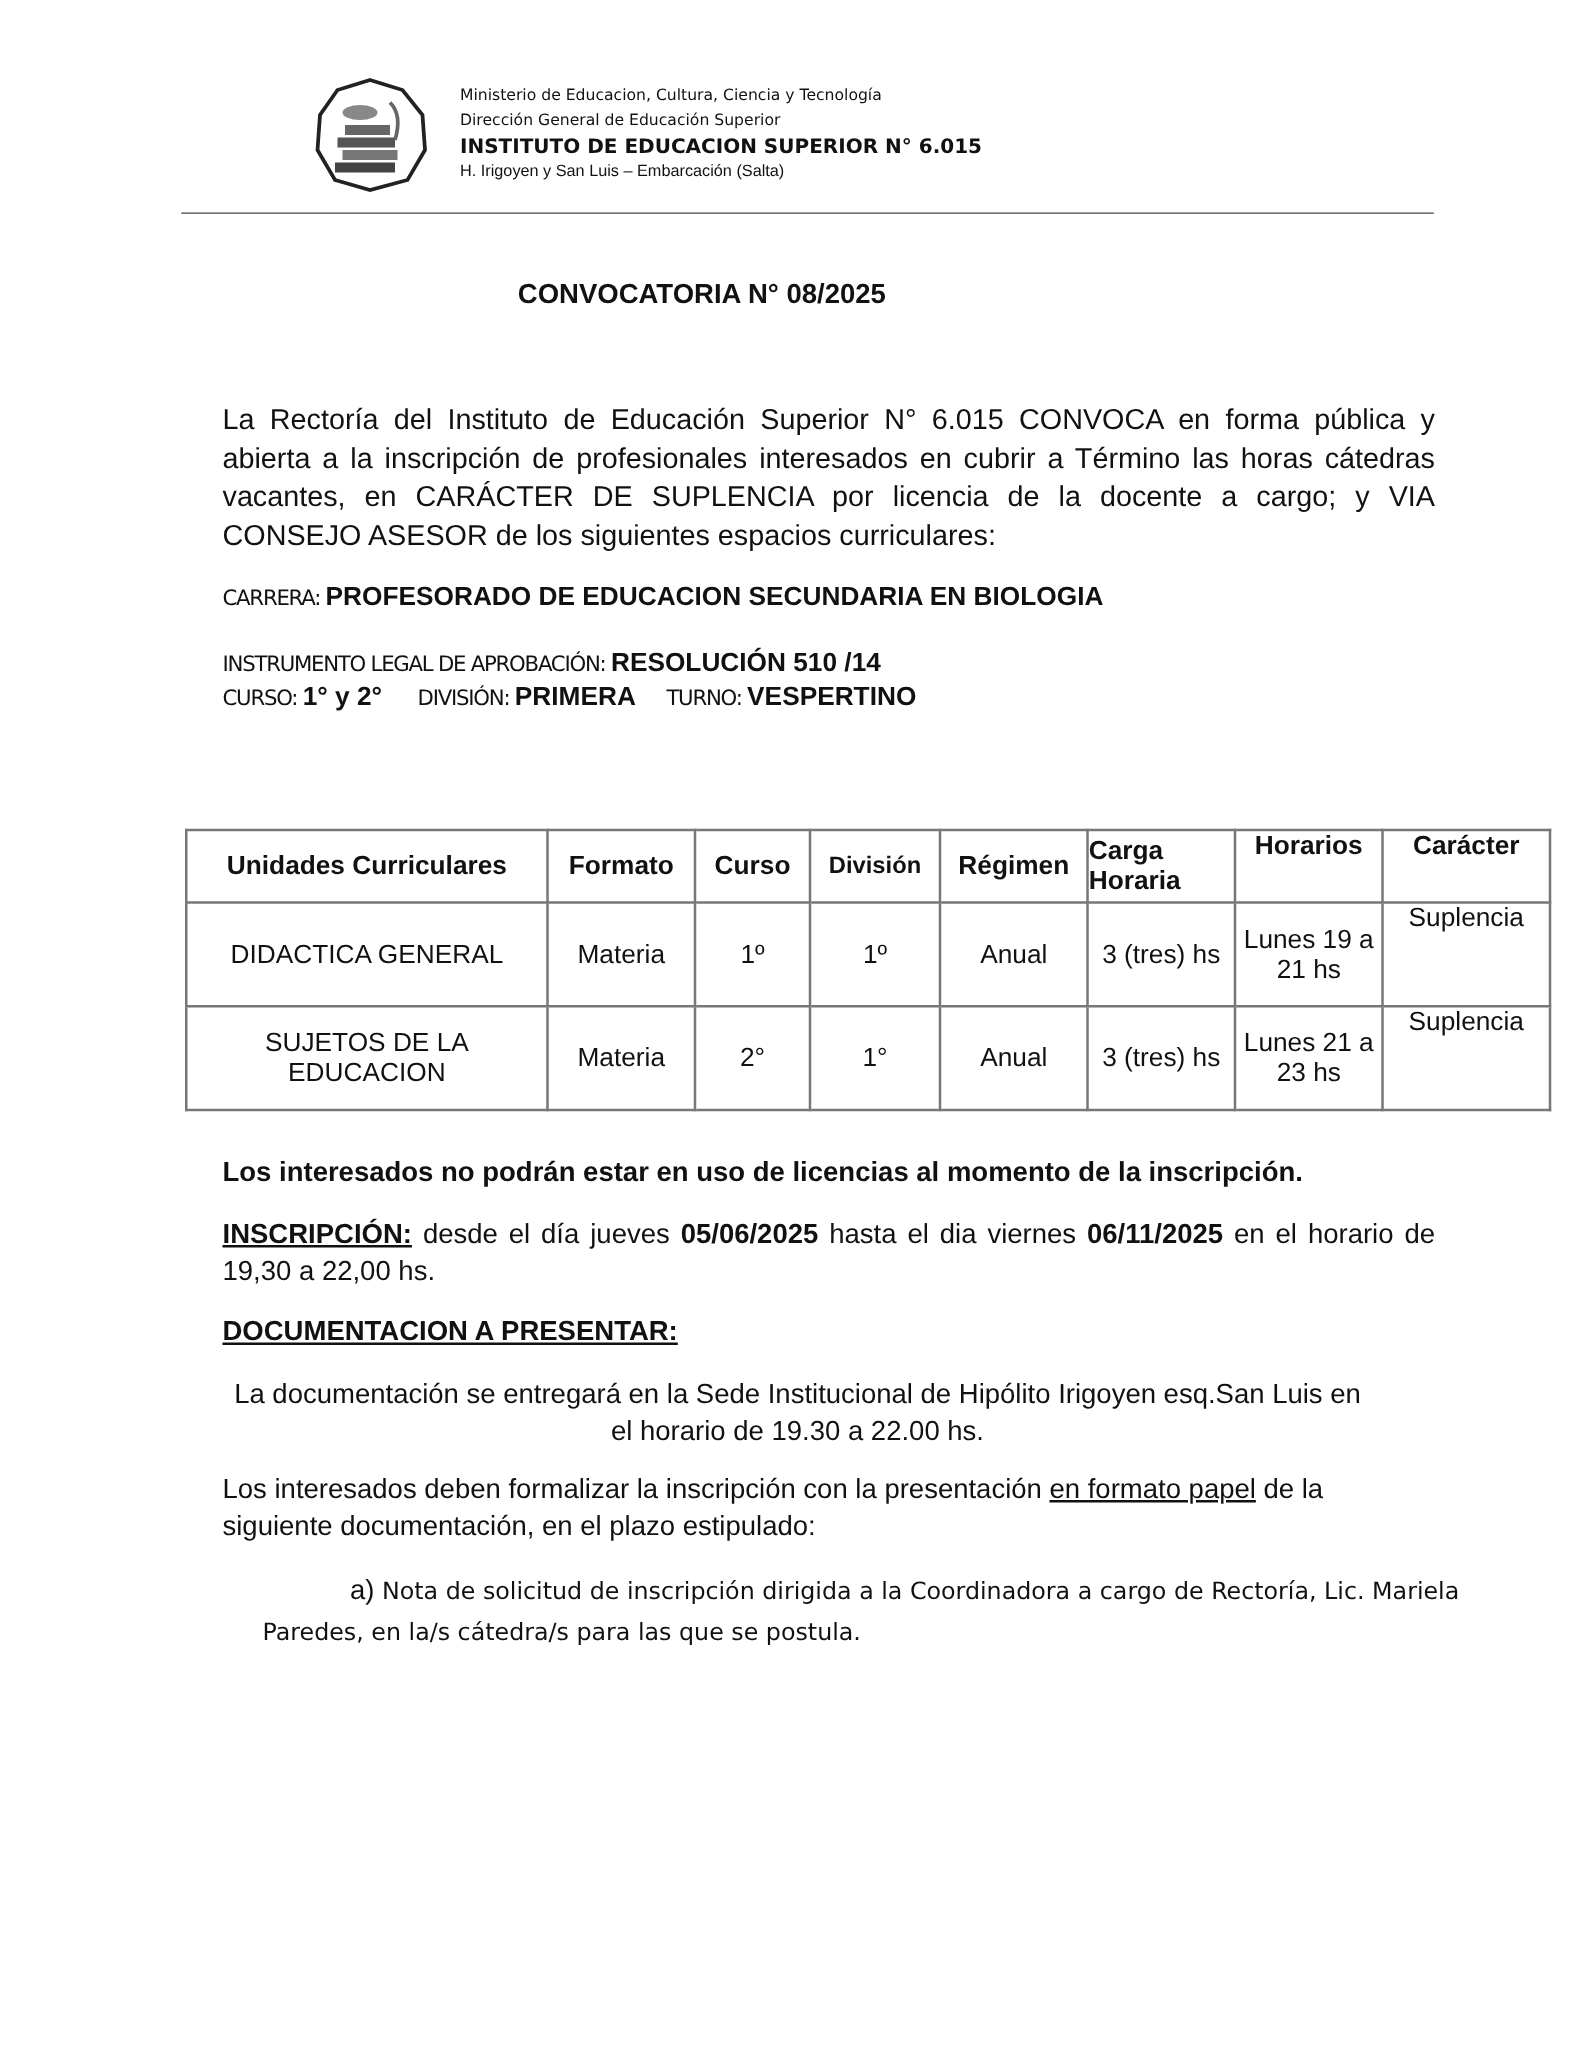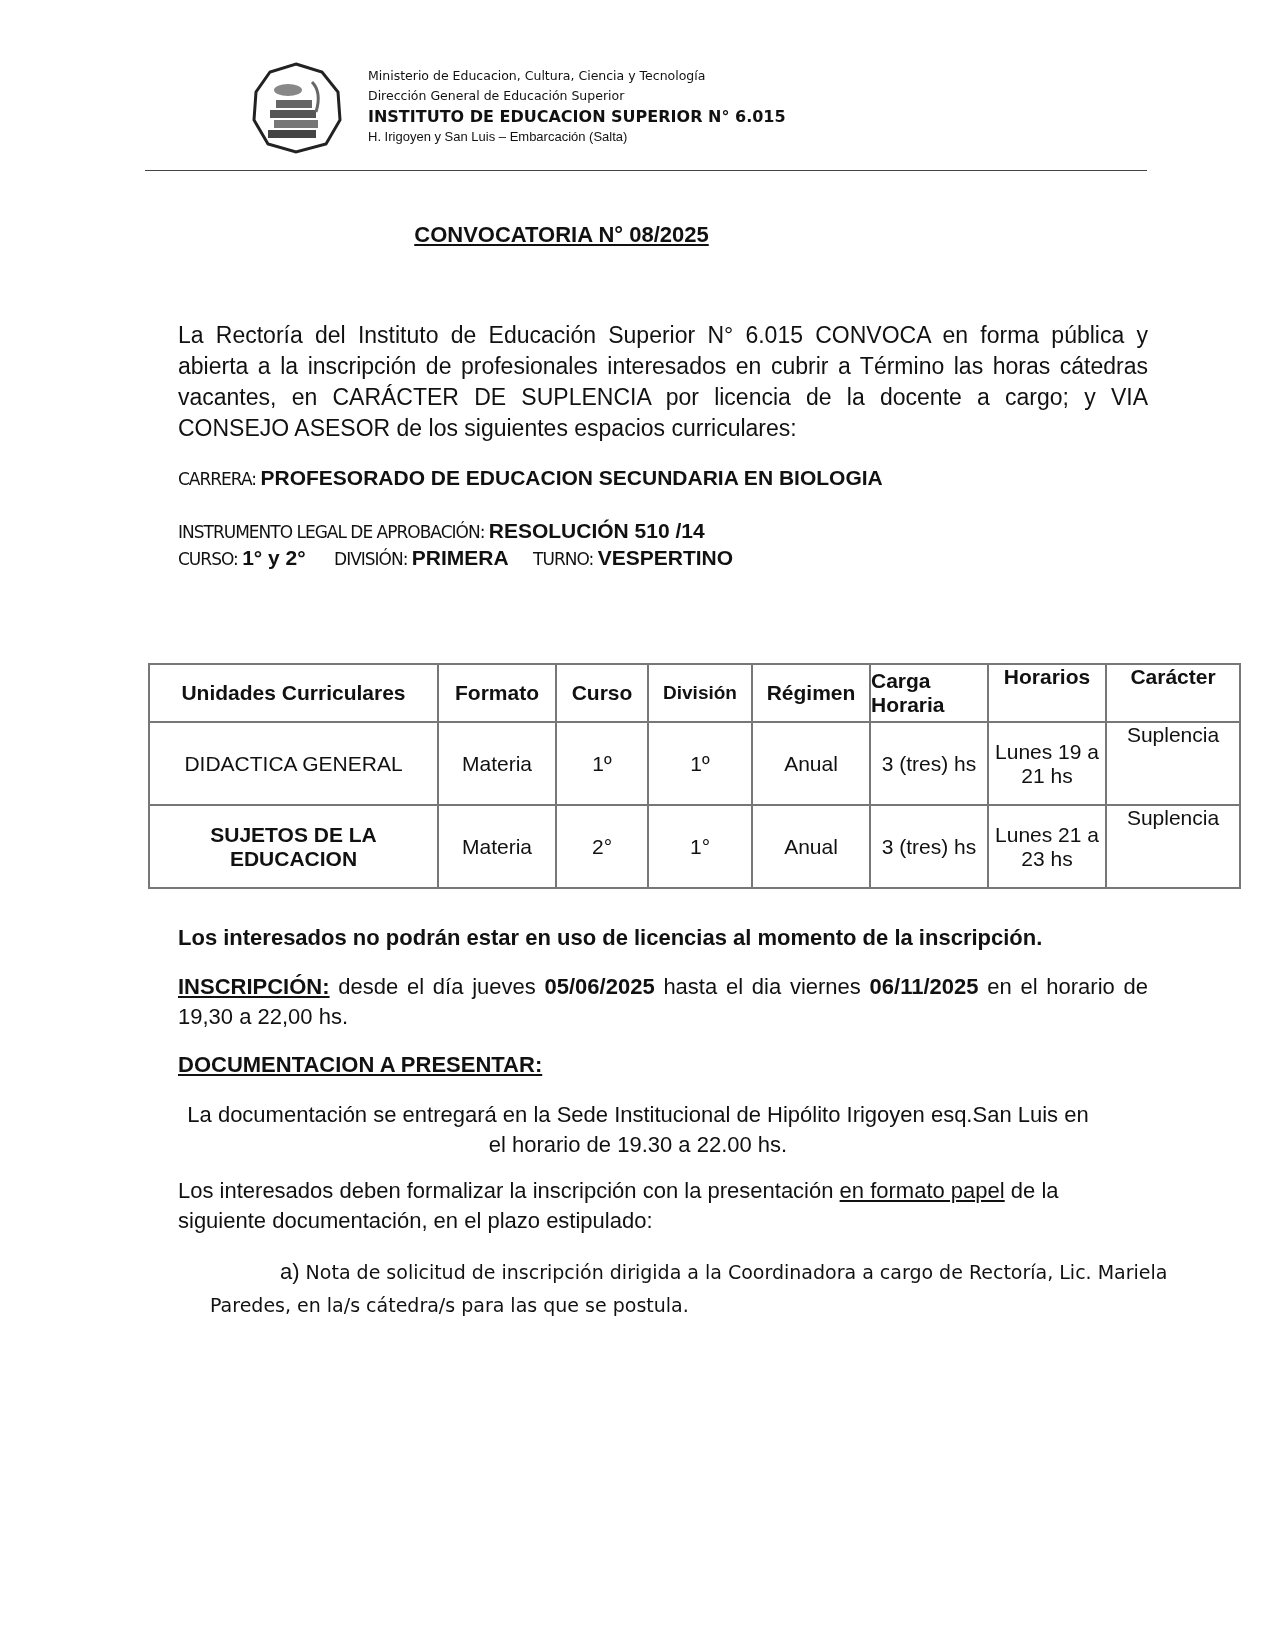--- a/index.html
+++ b/index.html
@@ -4,21 +4,21 @@
 <style>
   html, body { margin:0; padding:0; background:#fff; }
   body { width:1275px; height:1650px; position:relative; font-family:"Liberation Sans", sans-serif; color:#111; }
   .header { position:absolute; left:250px; top:62px; width:600px; height:90px; }
   .logo { position:absolute; left:0; top:0; width:92px; height:92px; }
   .head-lines { position:absolute; left:118px; top:4px; font-family:"DejaVu Sans", sans-serif; }
   .hl1, .hl2 { font-size:12.5px; line-height:20px; }
   .hl3 { font-size:16px; font-weight:bold; line-height:22px; }
   .hl4 { font-family:"Liberation Sans", sans-serif; font-size:13px; line-height:18px; }
   .rule { position:absolute; left:145px; top:170px; width:1002px; height:0; border-top:1.5px solid #444; }
-  .title { position:absolute; left:0; width:1123px; top:222px; text-align:center; font-size:22px; font-weight:bold; text-decoration:underline; }
+  .title { position:absolute; left:0; width:1123px; top:222px; text-align:center; font-size:22px; font-weight:bold; }
   .p1 { position:absolute; left:178px; width:970px; top:320px; font-size:23px; line-height:31px; text-align:justify; }
   .meta { position:absolute; left:178px; font-family:"DejaVu Sans", sans-serif; font-size:17px; letter-spacing:-1px; }
   .meta b { font-family:"Liberation Sans", sans-serif; font-size:21px; letter-spacing:0; }
   table.grid { position:absolute; left:148px; top:652px; border-collapse:collapse; font-size:21px;margin-top:11px; }
   table.grid td, table.grid th { border:2px solid #777; text-align:center; padding:0; }
   table.grid th { font-weight:bold; height:56px; }
   table.grid td { height:81px; }
   .note { position:absolute; left:178px; top:925px; font-size:22px; font-weight:bold; }
   .pp { position:absolute; left:178px; width:970px; font-size:22px; line-height:30px; text-align:justify; }
   .u { text-decoration:underline; }
@@ -83,21 +83,21 @@
     <td style="font-weight:normal">DIDACTICA GENERAL</td>
     <td>Materia</td>
     <td>1º</td>
     <td>1º</td>
     <td>Anual</td>
     <td>3 (tres) hs</td>
     <td>Lunes 19 a 21 hs</td>
     <td style="vertical-align:top">Suplencia</td>
   </tr>
   <tr>
-    <td style="font-weight:bold">SUJETOS DE LA EDUCACION</td>
+    <td style="font-weight:normal">SUJETOS DE LA EDUCACION</td>
     <td>Materia</td>
     <td>2°</td>
     <td>1°</td>
     <td>Anual</td>
     <td>3 (tres) hs</td>
     <td>Lunes 21 a 23 hs</td>
     <td style="vertical-align:top">Suplencia</td>
   </tr>
 </tbody>
   </table>

